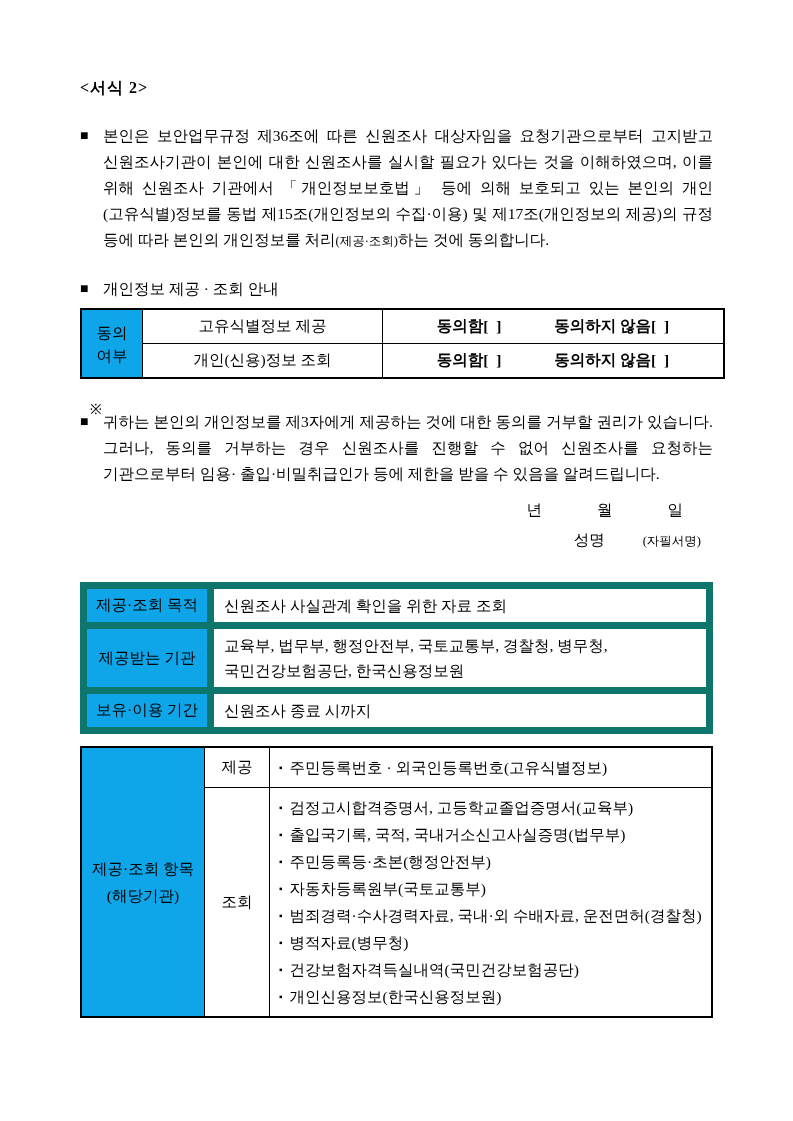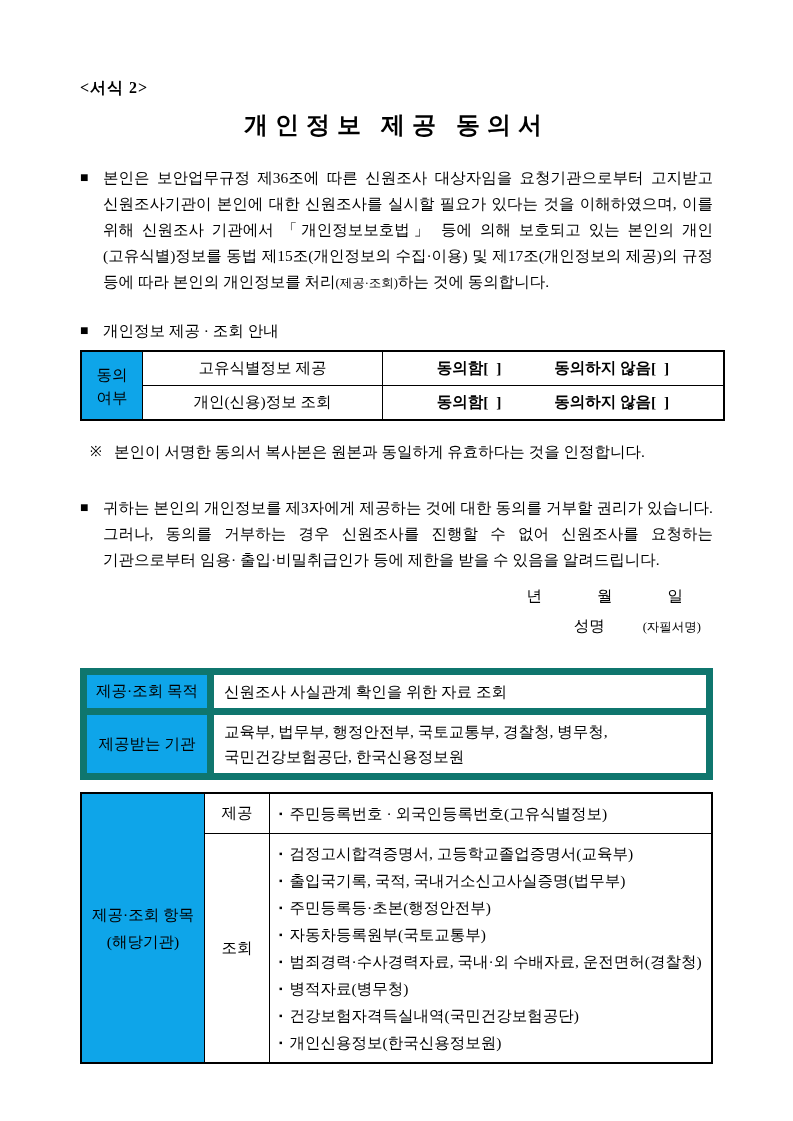--- a/index.html
+++ b/index.html
@@ -55,21 +55,20 @@
   .b-line{line-height:27px;white-space:nowrap;}
   .blt{font-size:10px;margin-right:7px;vertical-align:2px;}
 </style>
 </head>
 <body>
 
 <div class="content">
 
   <div class="form-label">&lt;서식 2&gt;</div>
 
-  <h1 class="title">개인정보 제공 동의서</h1>
 
   <div class="para p1">
     <span class="marker">■</span>
     <span><span>본인은 보안업무규정 제36조에 따른 신원조사 대상자임을 요청기관으로부터 고지받고 신원조사기관이 본인에 대한 신원조사를 실시할 필요가 있다는 것을 이해하였으며, 이를 위해 신원조사 기관에서 「개인정보보호법」 등에 의해 보호되고 있는 본인의 개인(고유식별)정보를 동법 제15조(개인정보의 수집·이용) 및 제17조(개인정보의 제공)의 규정 등에 따라 본인의 개인정보를 처리</span><span class="small-inline">(제공·조회)</span><span>하는 것에 동의합니다.</span></span>
   </div>
 
   <div class="sec-head">
     <span class="marker">■</span>
     <span>개인정보 제공 · 조회 안내</span>
   </div>
@@ -96,21 +95,20 @@
           <span>동의함[  ]</span>
           <span>동의하지 않음[  ]</span>
         </div>
       </td>
     </tr>
   </tbody>
     </table>
 
   <div class="note">
     <span class="marker">※</span>
-    <span>본인이 서명한 동의서 복사본은 원본과 동일하게 유효하다는 것을 인정합니다.</span>
   </div>
 
   <div class="para p2">
     <span class="marker">■</span>
     <span>귀하는 본인의 개인정보를 제3자에게 제공하는 것에 대한 동의를 거부할 권리가 있습니다. 그러나, 동의를 거부하는 경우 신원조사를 진행할 수 없어 신원조사를 요청하는 기관으로부터 임용· 출입·비밀취급인가 등에 제한을 받을 수 있음을 알려드립니다.</span>
   </div>
 
   <div class="date-row">
     <span>년</span>
     <span>월</span>
@@ -123,20 +121,24 @@
 
   <table class="info">
     <tbody>
         <tr>
       <td class="gray i-lbl">제공·조회 목적</td>
       <td class="i-val">신원조사 사실관계 확인을 위한 자료 조회</td>
     </tr>
     <tr>
       <td class="gray i-lbl">제공받는 기관</td>
       <td class="i-val">교육부, 법무부, 행정안전부, 국토교통부, 경찰청, 병무청, 국민건강보험공단, 한국신용정보원</td>
+    </tr>
+    <tr>
+      <td class="gray i-lbl">보유·이용 기간</td>
+      <td class="i-val">신원조사 종료 시까지</td>
     </tr>
   </tbody>
     </table>
 
   <table class="items">
     <tbody>
         <tr>
       <td class="gray it-lbl" rowspan="2">
         <div>제공·조회 항목</div>
         <div>(해당기관)</div>

